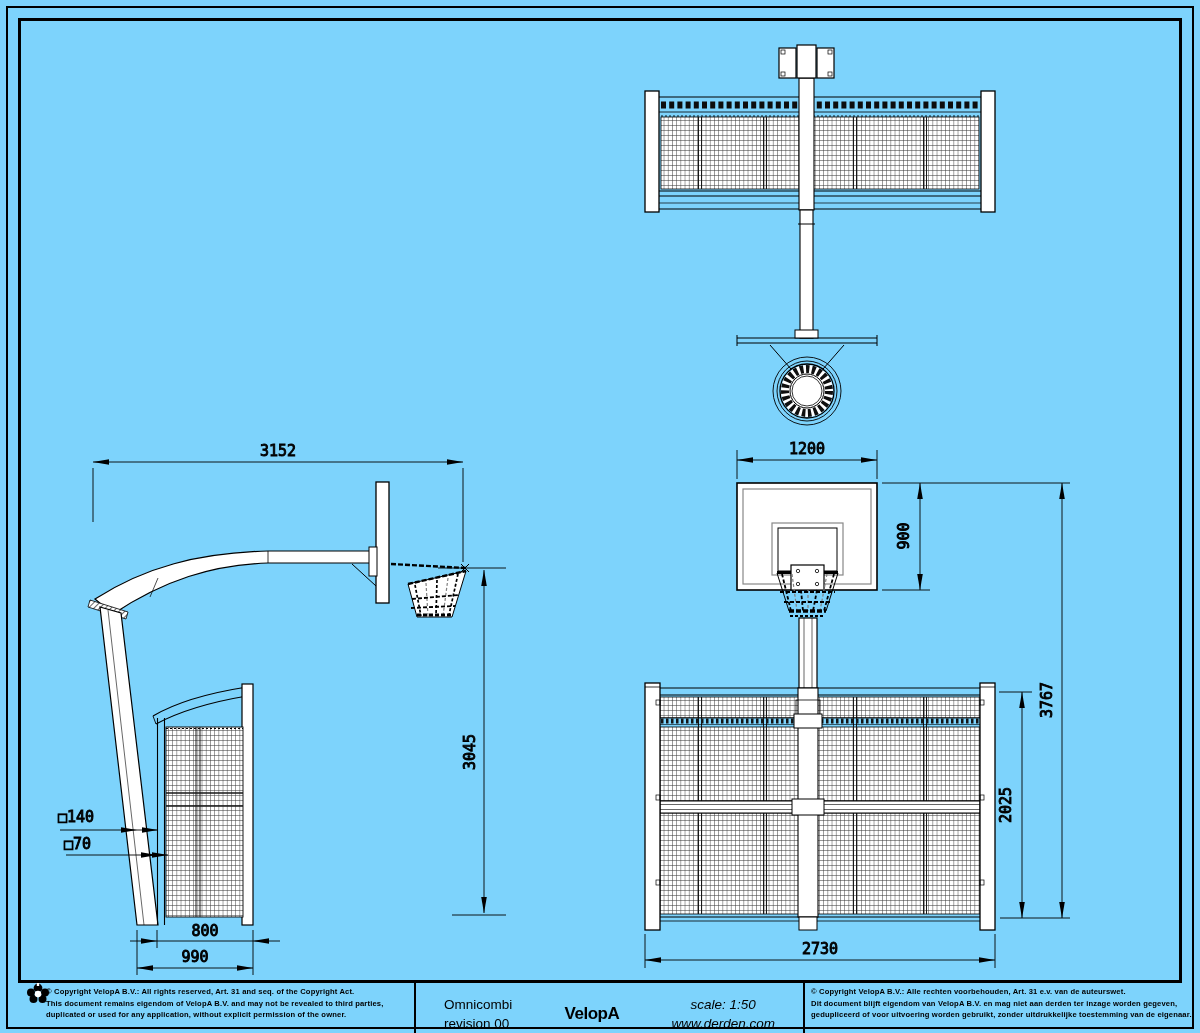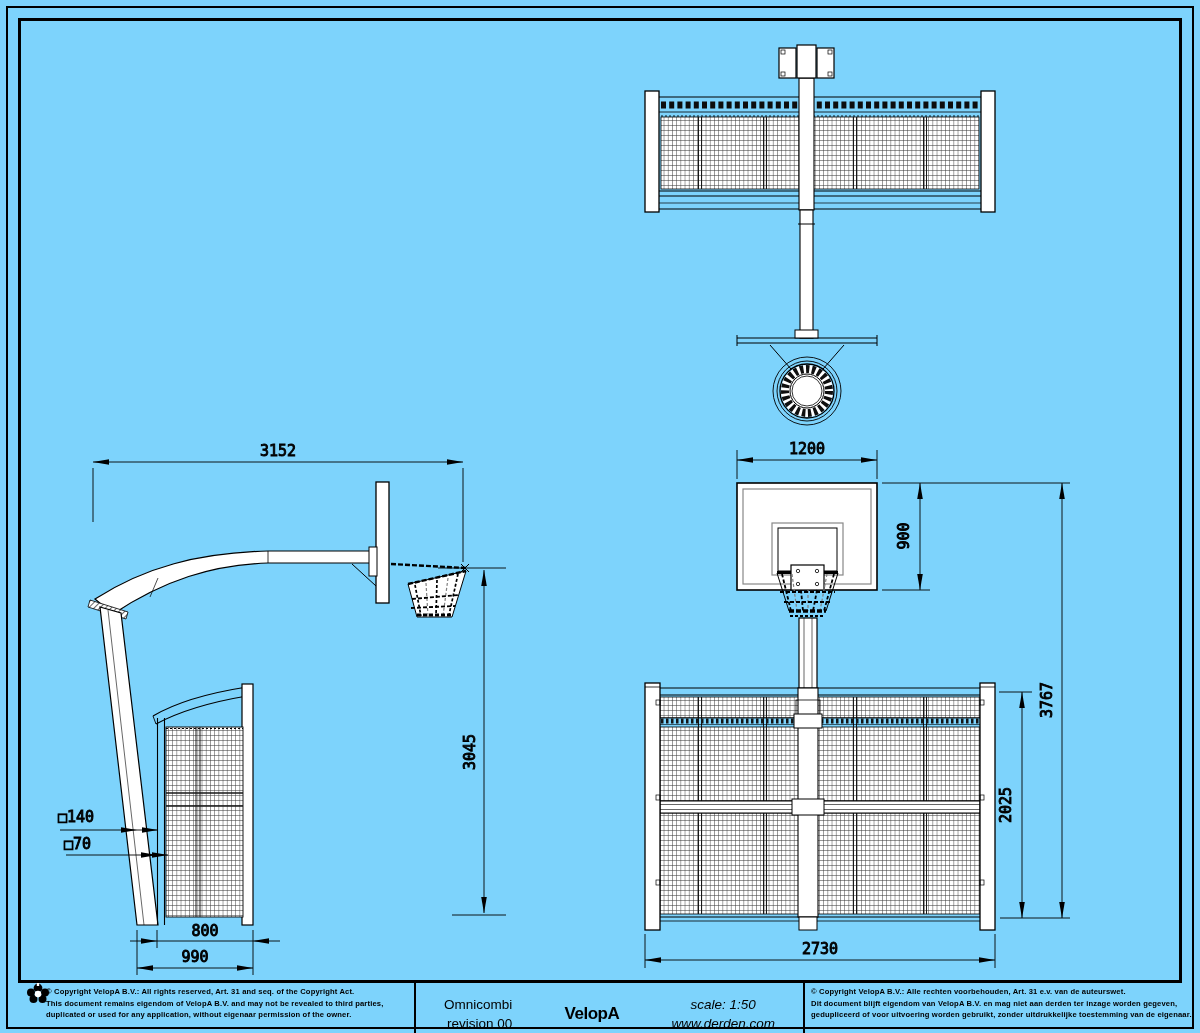--- a/index.html
+++ b/index.html
@@ -8,21 +8,21 @@
   .outer-border{position:absolute;left:6px;top:6px;right:6px;bottom:4px;border:2px solid #000;pointer-events:none;}
   .inner-border{position:absolute;left:18px;top:18px;right:18px;height:965px;border:3px solid #000;box-sizing:border-box;pointer-events:none;}
   svg{position:absolute;left:0;top:0;}
   svg text{font-family:"DejaVu Sans Mono","Liberation Mono",monospace;font-size:15px;fill:#000;}
   .strip{position:absolute;left:24px;right:8px;top:983px;height:62px;display:flex;align-items:stretch;}
   .copy{font-size:7.6px;font-weight:bold;line-height:11.5px;letter-spacing:.15px;padding-top:3px;white-space:nowrap;}
   .cell-en{width:390px;padding-left:22px;box-sizing:border-box;}
   .cell-center{width:391px;border-left:2px solid #000;border-right:2px solid #000;box-sizing:border-box;
                display:flex;align-items:center;justify-content:space-between;padding:0 28px;}
   .cell-nl{flex:1;padding-left:6px;box-sizing:border-box;}
-  .doc-title{text-align:right;font-size:13.5px;line-height:19px;}
+  .doc-title{text-align:left;font-size:13.5px;line-height:19px;}
   .brand{display:flex;flex-direction:column;align-items:center;line-height:1;}
   .brand-text{font-weight:bold;font-size:17px;letter-spacing:-.5px;margin-top:-2px;}
   .scale-block{text-align:center;font-size:13.5px;line-height:19px;font-style:italic;}
 </style>
 </head>
 <body>
 
 <div class="sheet">
 
 <svg width="1200" height="983" viewBox="0 0 1200 983">
@@ -317,21 +317,21 @@
   </g>
 </svg>
 
 <div class="outer-border"></div>
 <div class="inner-border"></div>
 
 <div class="strip">
   <div class="cell-en copy">
     <div>© Copyright VelopA B.V.: All rights reserved, Art. 31 and seq. of the Copyright Act.</div>
     <div>This document remains eigendom of VelopA B.V. and may not be revealed to third parties,</div>
-    <div>duplicated or used for any application, without eigenaar permission of the owner.</div>
+    <div>duplicated or used for any application, without explicit permission of the owner.</div>
   </div>
   <div class="cell-center">
     <div class="doc-title">
       <div>Omnicombi</div>
       <div>revision 00</div>
     </div>
     <div class="brand">
       <svg width="28" height="22" viewBox="0 0 28 22">
         <circle cx="14" cy="5" r="4.4" fill="#000"></circle>
         <circle cx="7" cy="9.5" r="4" fill="#000"></circle>

